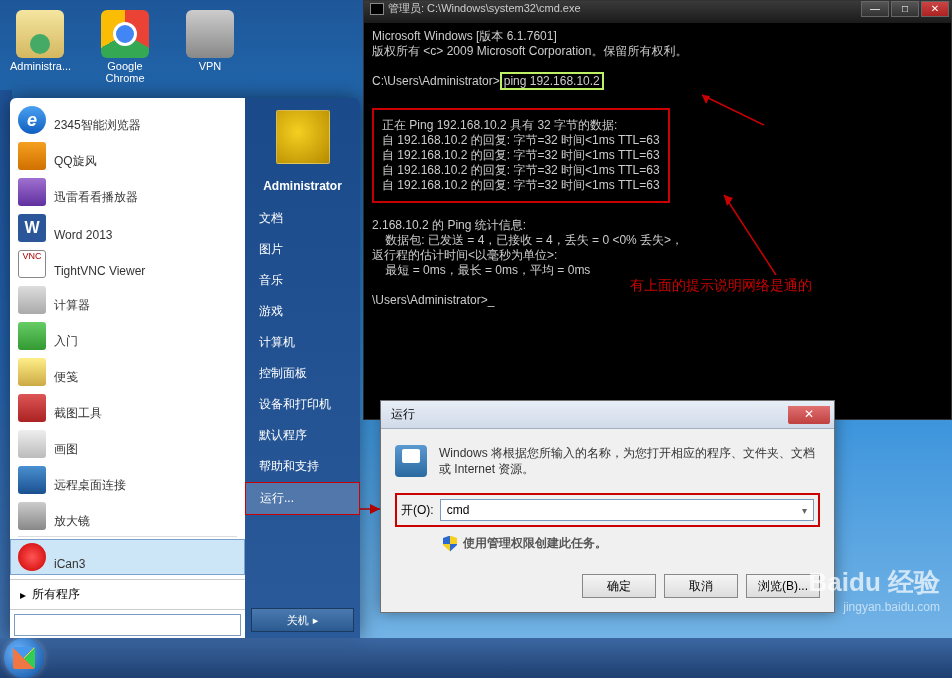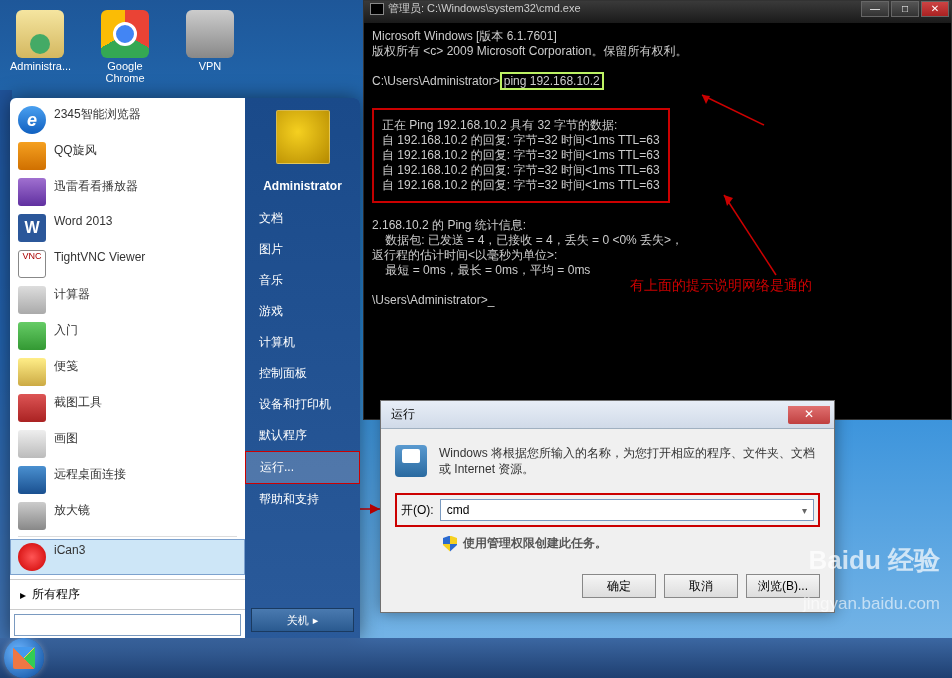--- a/index.html
+++ b/index.html
@@ -33,21 +33,21 @@
 
 .arrow { position: absolute; pointer-events: none; }
 .arrow-line { stroke: #c00; stroke-width: 1.5; fill: none; }
 .arrow-head { fill: #c00; }
 .annotation { position: absolute; color: #c00; font-size: 14px; font-family: "SimSun", serif; }
 
 
 .start-menu { position: absolute; bottom: 40px; left: 10px; width: 350px; height: 540px; display: flex; border-radius: 6px 6px 0 0; overflow: hidden; box-shadow: 0 0 20px rgba(0,0,0,0.5); }
 .sm-left { width: 235px; background: #fff; display: flex; flex-direction: column; }
 .sm-pinned { flex: 1; padding: 4px 0; }
-.sm-item { display: flex; align-items: flex-start; padding: 4px 8px; font-size: 12px; color: #333; cursor: pointer; gap: 8px; }
+.sm-item { display: flex; align-items: flex-end; padding: 4px 8px; font-size: 12px; color: #333; cursor: pointer; gap: 8px; }
 .sm-item.highlighted { background: #cde6f7; border: 1px solid #7da2ce; padding: 3px 7px; }
 .sm-icn { width: 28px; height: 28px; flex-shrink: 0; border-radius: 3px; }
 .sm-sep { height: 1px; background: #ddd; margin: 2px 8px; }
 .sm-all { padding: 6px 10px; font-size: 12px; border-top: 1px solid #ccc; display: flex; align-items: center; gap: 6px; cursor: pointer; }
 .sm-search { padding: 4px; border-top: 1px solid #ccc; }
 .sm-search input { width: 100%; height: 22px; border: 1px solid #7a9ac0; padding: 0 6px; font-size: 11px; }
 
 .sm-right { width: 115px; background: linear-gradient(to bottom, #1a4a8a, #2a5a9a); display: flex; flex-direction: column; color: #fff; font-size: 12px; position: relative; }
 .sm-avatar { width: 54px; height: 54px; margin: 12px auto 8px; border: 1px solid rgba(255,255,255,0.3); background: radial-gradient(circle at 40% 40%, #f5d020, #b58a00); border-radius: 2px; }
 .sm-link { padding: 7px 14px; cursor: pointer; }
@@ -78,21 +78,21 @@
 .taskbar { position: absolute; bottom: 0; left: 0; right: 0; height: 40px; background: linear-gradient(to bottom, rgba(50,90,150,0.85), rgba(20,50,100,0.9)); display: flex; align-items: center; padding: 0 4px; }
 .start-orb { width: 40px; height: 40px; border-radius: 50%; background: radial-gradient(circle at 35% 35%, #6bb5ff, #0a4a9a); cursor: pointer; position: relative; box-shadow: 0 0 6px rgba(255,255,255,0.3); }
 .start-orb::after { content: ""; position: absolute; top: 50%; left: 50%; width: 22px; height: 22px; transform: translate(-50%,-50%); background:
   linear-gradient(45deg, #e74 0 50%, transparent 50%),
   linear-gradient(-45deg, #3c5 50%, transparent 50%),
   linear-gradient(135deg, #49e 0 50%, transparent 50%),
   linear-gradient(-135deg, #fc4 50%, transparent 50%); border-radius: 2px; }
 
 
 .watermark { position: absolute; bottom: 64px; right: 12px; color: rgba(255,255,255,0.7); font-size: 26px; font-weight: bold; text-align: right; }
-.watermark-sub { font-size: 17px; font-weight: normal; color: rgba(255,255,255,0.6); margin-top: 16px; }
+.watermark-sub { font-size: 12px; font-weight: normal; color: rgba(255,255,255,0.6); }
 .c-orange { background: linear-gradient(#f5a020,#d07000); }
 .c-purple { background: linear-gradient(#a070d0,#6030a0); }
 .c-word { background: #2b579a; color:#fff; font-size:16px; font-weight:bold; text-align:center; line-height:28px; }
 .c-vnc { background: #fff; border:1px solid #888; font-size:9px; text-align:center; line-height:11px; color:#a00; }
 .c-calc { background: linear-gradient(#ddd,#aaa); }
 .c-green { background: linear-gradient(#6c6,#393); }
 .c-yellow { background: linear-gradient(#fe8,#ca4); }
 .c-scissors { background: linear-gradient(#d55,#a22); }
 .c-paint { background: linear-gradient(#eee,#bbb); }
 .c-rdp { background: linear-gradient(#4a90d0,#1a5090); }
@@ -237,22 +237,22 @@
     <div class="sm-link" style="text-align:center; font-weight:bold; padding-bottom:10px;">Administrator</div>
     <div id="sm-right-links">
         <div class="sm-link">文档</div>
         <div class="sm-link">图片</div>
         <div class="sm-link">音乐</div>
         <div class="sm-link">游戏</div>
         <div class="sm-link">计算机</div>
         <div class="sm-link">控制面板</div>
         <div class="sm-link">设备和打印机</div>
         <div class="sm-link">默认程序</div>
+        <div class="sm-link">帮助和支持</div>
         <div class="sm-link highlighted">运行...</div>
-        <div class="sm-link">帮助和支持</div>
       </div>
     <div class="sm-shutdown">
       <button class="sm-shutdown-btn">
         <span>关机</span>
           <span>▸</span>
       </button>
     </div>
   </div>
 </div>
 

